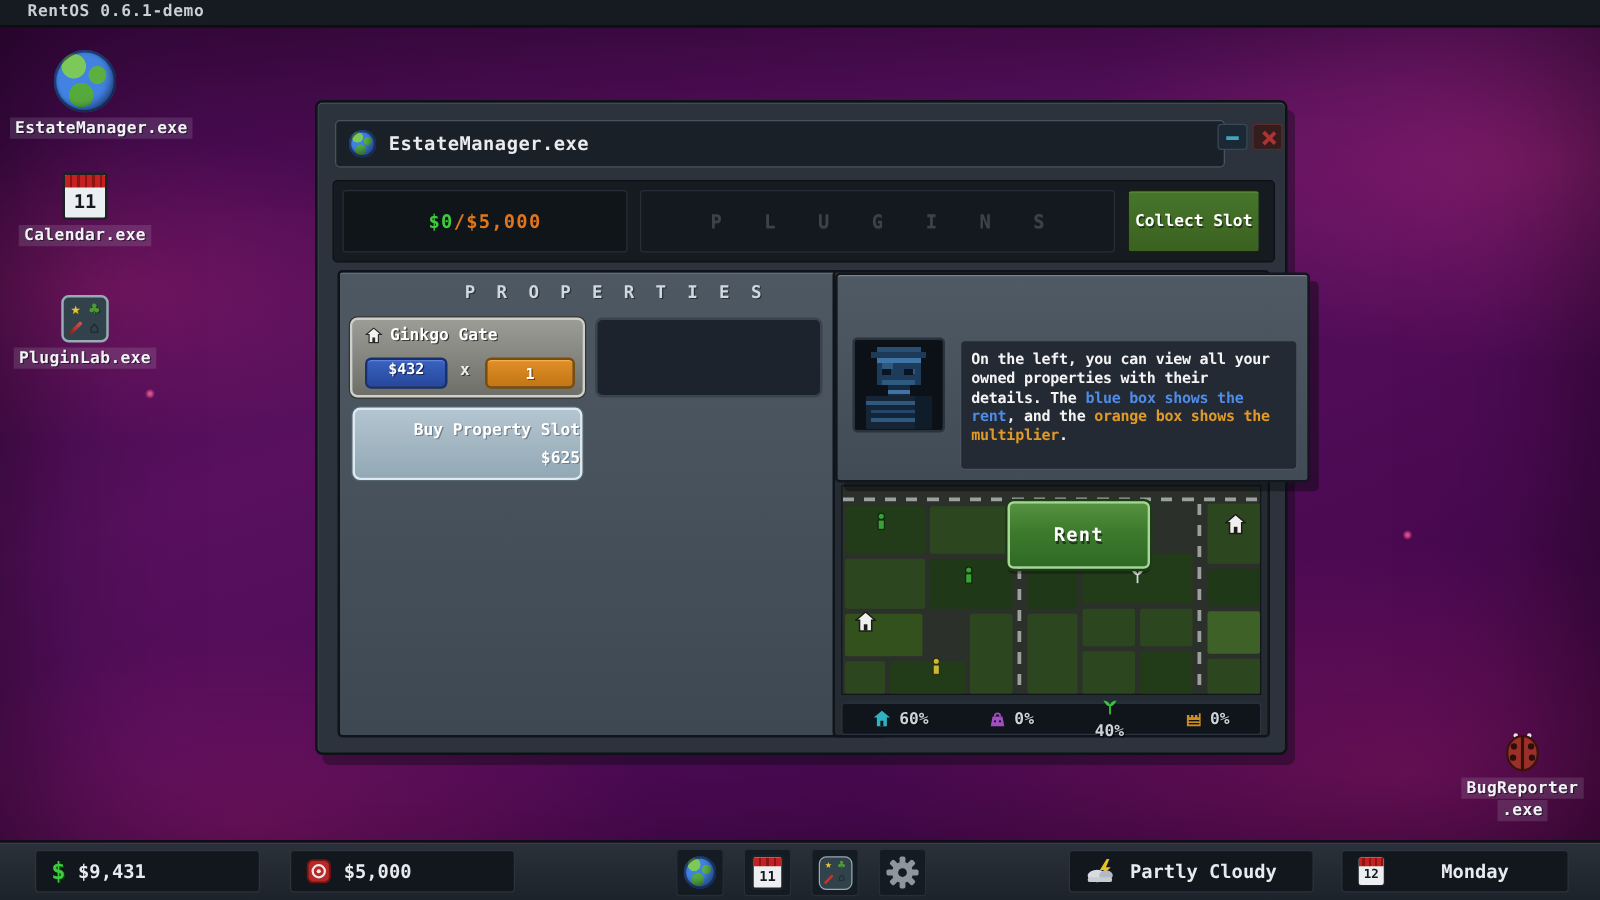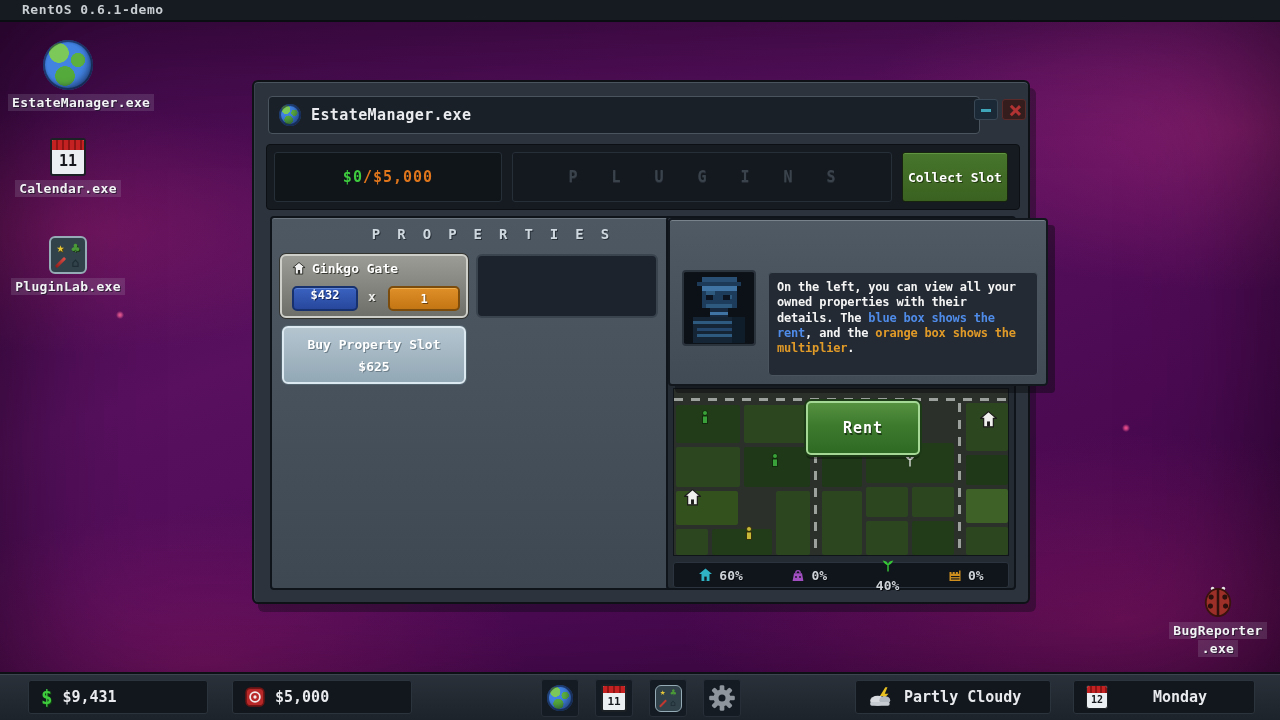--- a/index.html
+++ b/index.html
@@ -108,21 +108,21 @@
   .mult-x { position:absolute; left:86px; top:33px; color:#ececea; font-size:13px; text-shadow:1px 1px 0 #3a3a34; }
   .mult-btn { position:absolute; left:106px; top:30px; width:72px; height:25px;
     background:linear-gradient(180deg,#e08f28,#c37614); border:2px solid #7c4c0c; border-radius:5px;
     box-shadow:inset 0 1px 0 #f0b050; color:#fff; font-size:12px;
     display:flex; align-items:center; justify-content:center; cursor:pointer; text-shadow:1px 1px 0 #6e420a; }
   .empty-slot { position:absolute; left:204px; top:36px; width:182px; height:64px;
     background:#1c232d; border:2px solid #3a444f; border-radius:6px; }
   .buy-btn { position:absolute; left:10px; top:108px; width:184px; height:58px;
     background:linear-gradient(180deg,#b4c5d0,#92a8b5); border:2px solid #dde9f0; border-radius:6px;
     box-shadow:0 0 0 1px #55656f; color:#fff; font-size:13px; cursor:pointer;
-    display:flex; flex-direction:column; align-items:center; justify-content:center; gap:7px;
+    display:flex; flex-direction:column; align-items:flex-end; justify-content:center; gap:7px;
     text-shadow:1px 1px 0 #6d7f8a; }
 
   
   .mappanel { position:absolute; left:412px; top:134px; width:350px; height:374px;
     background:#242b33; border:2px solid #0f141a; border-radius:4px; box-shadow:inset 0 1px 0 #454f59; }
   .mapinset { position:absolute; left:5px; top:170px; width:336px; height:168px;
     background:#2b302b; border:1px solid #10151a; overflow:hidden; }
   .parcel { position:absolute; border-radius:2px; }
   .road-dash-h { position:absolute; height:3px;
     background:repeating-linear-gradient(90deg,#c2c6c2 0 9px, rgba(0,0,0,0) 9px 17px); opacity:0.75; }

